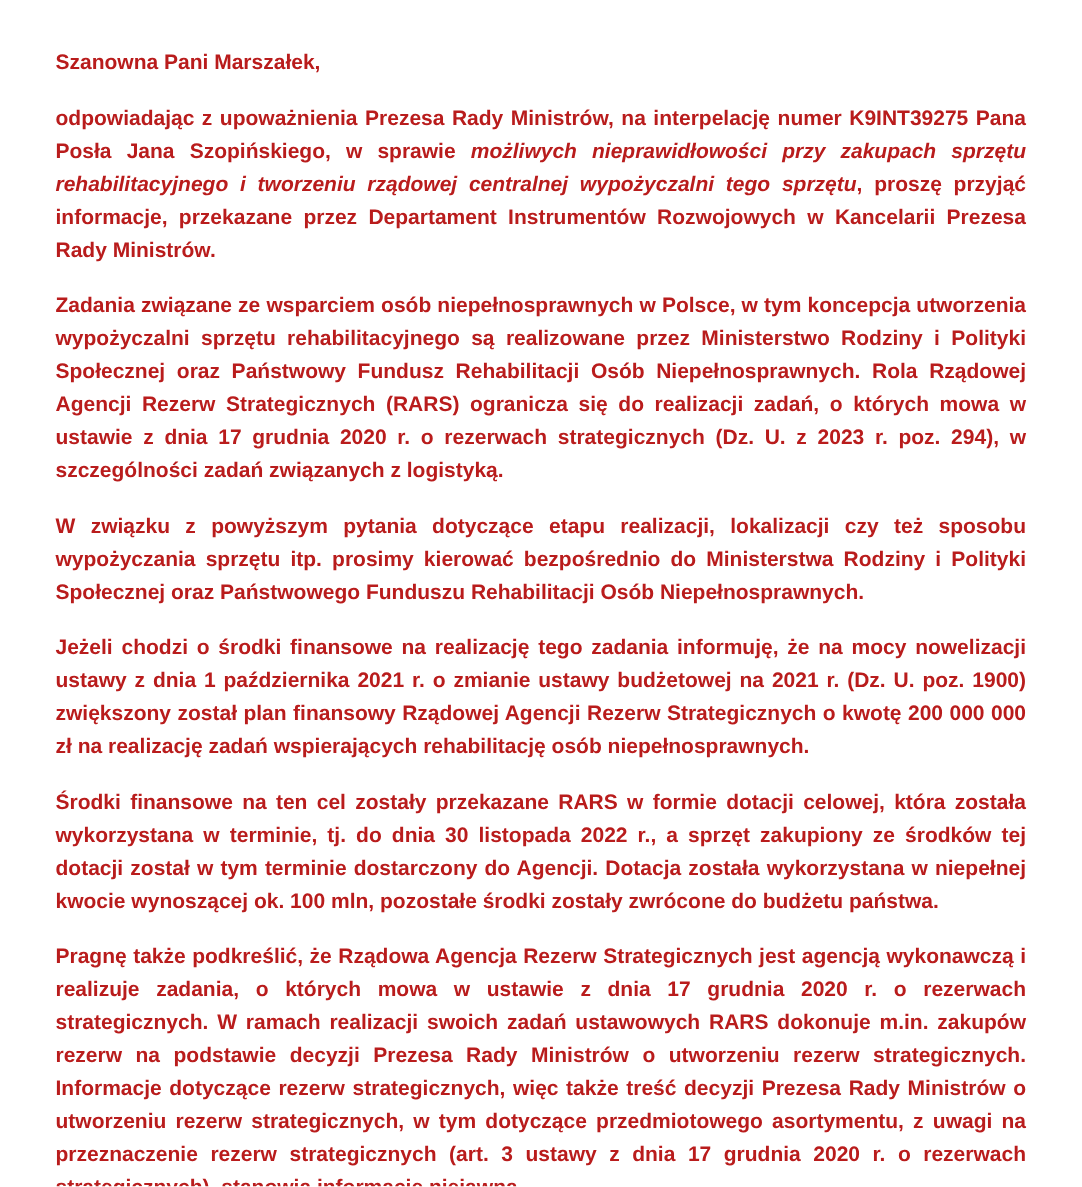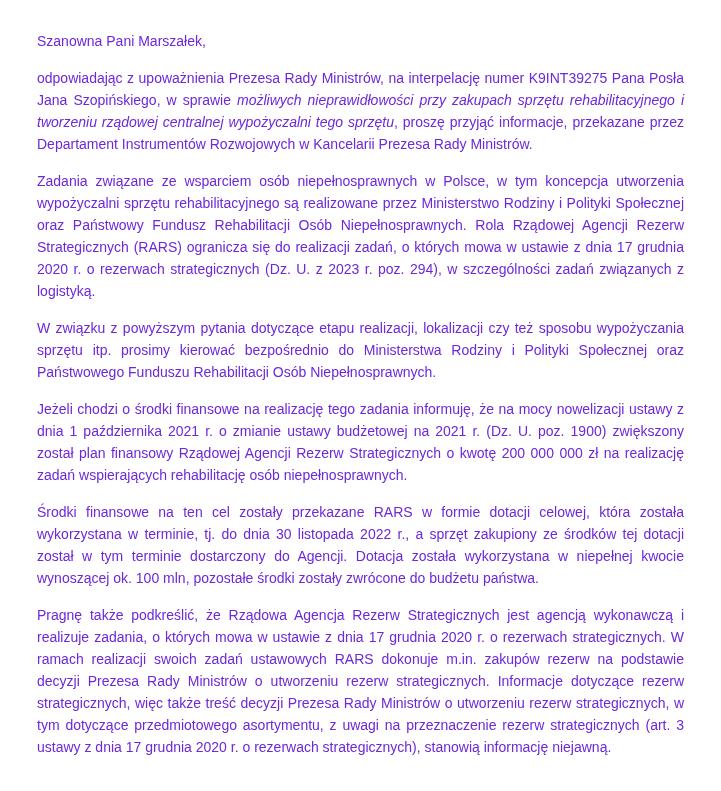--- a/index.html
+++ b/index.html
@@ -11,21 +11,22 @@
     position: relative;
     width: 721px;
     height: 791px;
     background: #ffffff;
     overflow: hidden;
     box-sizing: border-box;
     padding: 30px 37px 0 37px;
     font-family: "Liberation Sans", sans-serif;
     font-size: 14px;
     line-height: 22px;
-    color: #6d28d9;
+    color: #b91c1c;
+    font-weight: bold;
     -webkit-font-smoothing: antialiased;
   }
   .para {
     margin: 0 0 15px 0;
     text-align: justify;
     text-justify: inter-word;
   }
   .salutation {
     text-align: left;
     margin: 0 0 15px 0;

